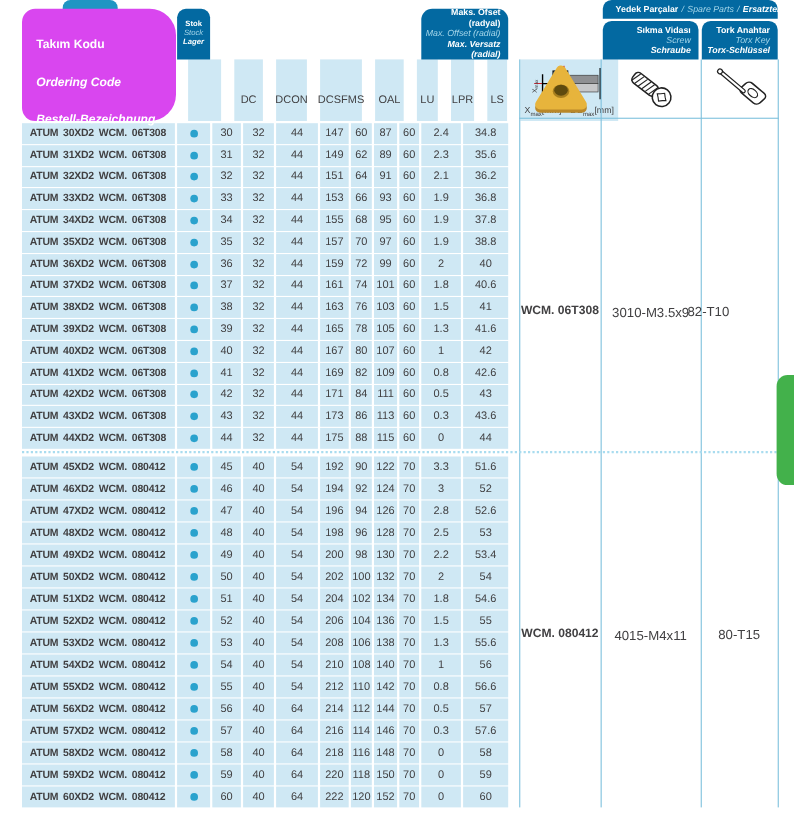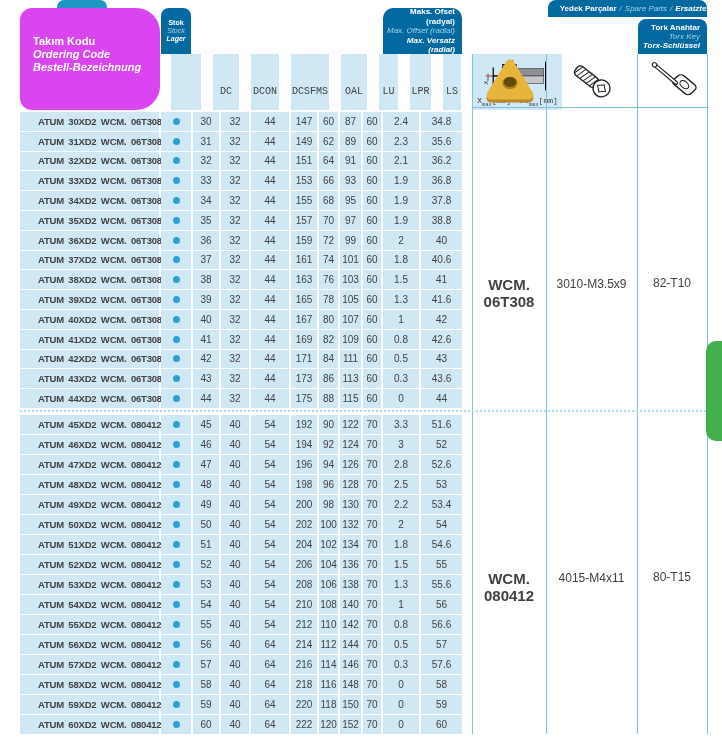--- a/index.html
+++ b/index.html
@@ -7,21 +7,21 @@
         font-family:"Liberation Sans",sans-serif;color:#414042;}
 
   
   .top-tab{position:absolute;left:57px;top:0;width:50px;height:22px;background:#2095c3;border-radius:7px;z-index:1;}
   .green-tab{position:absolute;left:706px;top:341px;width:16px;height:100px;background:#43b14b;border-radius:10px 0 0 10px;z-index:6;}
 
   
   .code-box{position:absolute;left:20px;top:8px;width:140px;height:102px;background:#d946ef;
             border-radius:12px 24px 24px 12px;z-index:2;box-sizing:border-box;padding:27px 0 0 13px;color:#fff;}
   .code-box .l1{font-weight:bold;font-size:11px;line-height:13px;}
-  .code-box .l2,.code-box .l3{font-weight:bold;font-style:italic;font-size:11px;line-height:13px;}
+  .code-box .l2,.code-box .l3{font-weight:bold;font-style:italic;font-size:11px;line-height:13px;margin-top:21px;}
 
   
   .hbox{position:absolute;background:#0369a1;box-sizing:border-box;display:flex;flex-direction:column;
         justify-content:center;z-index:1;}
   .h-tr{font-weight:bold;color:#fff;font-size:8.5px;line-height:10px;}
   .h-en{font-style:italic;color:#a3d5e9;font-size:8.5px;line-height:10px;}
   .h-de{font-weight:bold;font-style:italic;color:#fff;font-size:8.5px;line-height:10px;}
   .hbox.right-al{align-items:flex-end;padding-right:7px;text-align:right;}
   .hbox.center-al{align-items:center;text-align:center;}
   #hdr-stok{left:161px;top:8px;width:30px;height:46px;border-radius:8px 8px 0 0;}
@@ -35,47 +35,47 @@
               align-items:center;justify-content:center;gap:3px;white-space:nowrap;padding-left:20px;}
   #band-spare .h-tr,#band-spare .h-en,#band-spare .h-de{font-size:8px;}
   #hdr-screw{left:548px;top:19px;width:87px;height:35px;border-radius:8px 8px 0 0;}
   #hdr-torx{left:638px;top:19px;width:69px;height:35px;border-radius:8px 8px 0 0;}
   #hdr-screw .h-tr,#hdr-screw .h-en,#hdr-screw .h-de,
   #hdr-torx .h-tr,#hdr-torx .h-en,#hdr-torx .h-de{font-size:8px;line-height:9px;}
 
   
   .subheader{position:absolute;left:20px;top:54px;display:grid;height:48px;
              grid-template-columns:139px 30px 26px 28px 38px 26px 19px 21px 18px 36px 41px;
-             grid-template-rows:56px;column-gap:12px;font-family:Liberation Mono, monospace;}
+             grid-template-rows:56px;column-gap:12px;}
   .sh{background:#cfe8f4;display:flex;align-items:flex-end;justify-content:center;
       padding-bottom:13px;box-sizing:border-box;font-size:10px;color:#414042;}
   .sh.codecol{background:transparent;}
   .sh.diagram{grid-column:10 / 12;flex-direction:column;align-items:center;justify-content:flex-end;padding-bottom:2px;}
   .maxlabels{display:flex;gap:8px;font-size:8px;white-space:nowrap;}
   .maxlabels sub{font-size:5.5px;}
 
   
   .rows{position:absolute;left:20px;display:grid;
         grid-template-columns:139px 30px 26px 28px 38px 26px 19px 21px 18px 36px 41px;
         column-gap:2px;row-gap:1px;}
   #rows-g0{top:112px;grid-auto-rows:18.8px;}
   #rows-g1{top:415px;grid-auto-rows:19px;}
   .row{display:contents;}
   .cell{background:#cfe8f4;display:flex;align-items:center;justify-content:center;
         font-size:10px;color:#414042;}
-  .cell.code{justify-content:flex-start;padding-left:18px;font-weight:bold;font-size:9.5px;
+  .cell.code{justify-content:flex-start;padding-left:7px;font-weight:bold;font-size:9.5px;
              letter-spacing:-0.2px;word-spacing:2px;white-space:nowrap;}
   .dot{width:7px;height:7px;border-radius:50%;background:#2aa2cd;}
 
   
   .vline{position:absolute;top:54px;height:680px;width:1px;background:#7ec1dd;z-index:3;}
   .hline{position:absolute;top:107px;left:472px;width:236px;height:1px;background:#7ec1dd;z-index:3;}
   .icon-cell{position:absolute;top:54px;height:53px;display:flex;align-items:center;justify-content:center;}
   .grp-label{position:absolute;text-align:center;font-size:12px;color:#414042;z-index:4;}
-  .grp-label.bold{font-weight:bold;font-size:15px;}
+  .grp-label.bold{font-weight:bold;font-size:11px;}
   .dashed{position:absolute;left:20px;top:410px;width:702px;border-top:2px dotted #a9dcef;z-index:5;}
 </style>
 </head>
 <body>
 
 <div class="page">
 
   <div class="top-tab"></div>
 
   <div class="code-box">
@@ -99,20 +99,25 @@
 
 
   <div class="hbox" id="band-spare">
     <span class="h-tr">Yedek Parçalar</span>
     <span class="h-en">/</span>
     <span class="h-en">Spare Parts</span>
     <span class="h-en">/</span>
     <span class="h-de">Ersatzteile</span>
   </div>
 
+  <div class="hbox right-al" id="hdr-screw">
+    <div class="h-tr">Sıkma Vidası</div>
+    <div class="h-en">Screw</div>
+    <div class="h-de">Schraube</div>
+  </div>
 
   <div class="hbox right-al" id="hdr-torx">
     <div class="h-tr">Tork Anahtar</div>
     <div class="h-en">Torx Key</div>
     <div class="h-de">Torx-Schlüssel</div>
   </div>
 
   <div class="subheader">
     <div class="sh codecol"></div>
     <div class="sh"></div>
@@ -181,21 +186,21 @@
         <rect x="34" y="14" width="22" height="13" rx="4" stroke-width="1.4" transform="skewX(-8)"></rect>
         <ellipse cx="42" cy="20.5" rx="5" ry="3.2" stroke-width="1.1"></ellipse>
         <rect x="6" y="23" width="30" height="3" rx="1.5" stroke-width="1.1"></rect>
         <circle cx="6.5" cy="24.5" r="2.2" stroke-width="1.1"></circle>
       </g>
     </svg>
   </div>
 
   <span class="grp-label bold" style="left:472px;width:74px;top:276px;">WCM. 06T308</span>
   <span class="grp-label" style="left:546px;width:91px;top:277px;">3010-M3.5x9</span>
-  <span class="grp-label" style="left:637px;width:70px;top:276px;">82-T10</span>
+  <span class="grp-label" style="left:609px;width:70px;top:276px;">82-T10</span>
   <span class="grp-label bold" style="left:472px;width:74px;top:570px;">WCM. 080412</span>
   <span class="grp-label" style="left:546px;width:91px;top:571px;text-align:center;">4015-M4x11</span>
   <span class="grp-label" style="left:637px;width:70px;top:570px;">80-T15</span>
 
   <div class="rows" id="rows-g0">
   <div class="row">
     <div class="cell code">ATUM 30XD2 WCM. 06T308</div>
     <div class="cell">
           <span class="dot"></span>
         </div>

